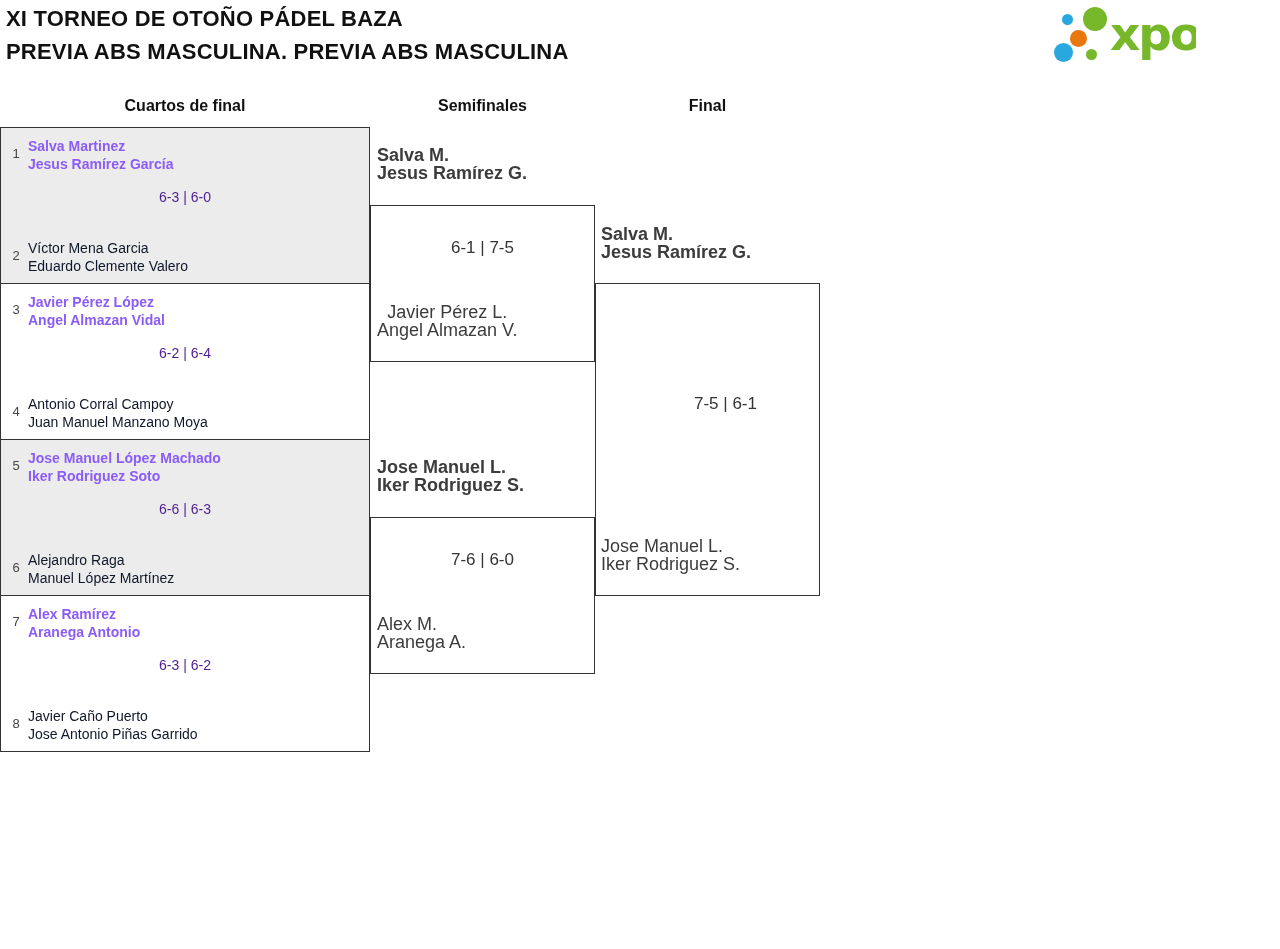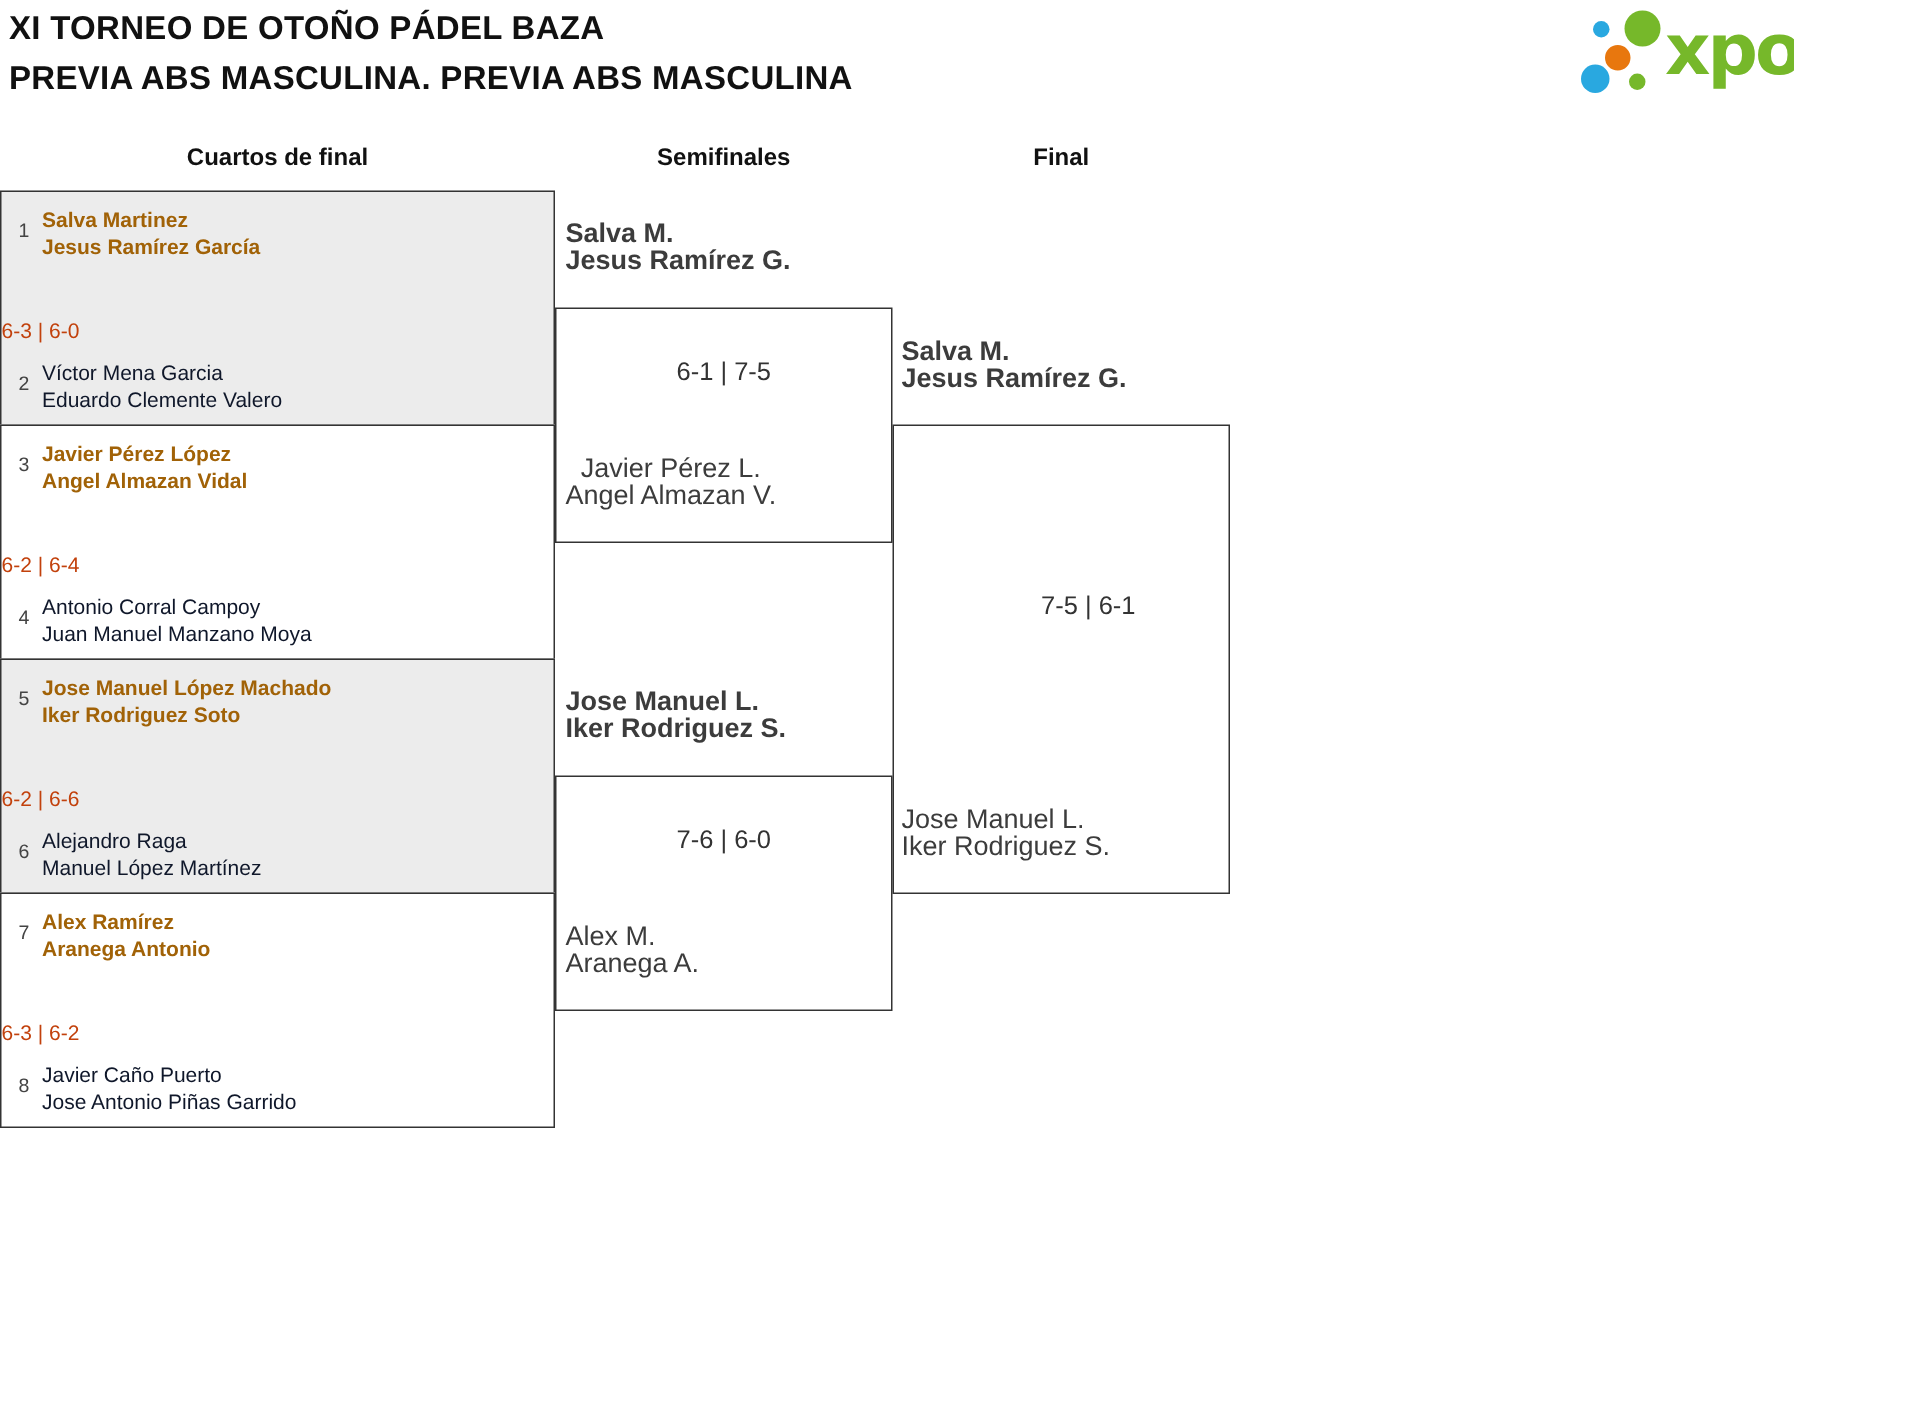--- a/index.html
+++ b/index.html
@@ -40,24 +40,24 @@
     position:absolute; left:0; width:370px; height:157px;
     border:1px solid #333; box-sizing:border-box; background:#fff;
   }
   .match.alt { background:#ececec; }
   .seed { position:absolute; left:7px; width:16px; font-size:13px; color:#444; text-align:center; }
   .seed-top { top:18px; }
   .seed-bottom { top:120px; }
   .team { position:absolute; left:27px; font-size:14px; line-height:18px; color:#0f172a; }
   .team-top { top:9px; }
   .team-bottom { top:111px; }
-  .winner { font-weight:700; color:#a16207; }
+  .winner { font-weight:700; color:#8b5cf6; }
   .score {
-    position:absolute; left:0; width:100%; top:84px; text-align:left;
-    font-size:14px; color:#c2410c;
+    position:absolute; left:0; width:100%; top:61px; text-align:center;
+    font-size:14px; color:#4c1d95;
   }
   .tline2 { display:block; }
   
   .box {
     position:absolute; width:225px; border:1px solid #333;
     box-sizing:border-box; background:transparent;
   }
   .sf1-box { left:370px; top:205px; height:157px; }
   .sf2-box { left:370px; top:517px; height:157px; }
   .final-box { left:595px; top:283px; height:313px; }
@@ -123,21 +123,21 @@
       <span class="tline2">Juan Manuel Manzano Moya</span>
     </div>
   </div>
 
   <div class="match alt" style="top:439px;">
     <span class="seed seed-top">5</span>
     <div class="team team-top winner">
       <span class="tline2">Jose Manuel López Machado</span>
       <span class="tline2">Iker Rodriguez Soto</span>
     </div>
-    <div class="score">6-2 | 6-6</div>
+    <div class="score">6-6 | 6-3</div>
     <span class="seed seed-bottom">6</span>
     <div class="team team-bottom">
       <span class="tline2">Alejandro Raga</span>
       <span class="tline2">Manuel López Martínez</span>
     </div>
   </div>
 
   <div class="match" style="top:595px;">
     <span class="seed seed-top">7</span>
     <div class="team team-top winner">

